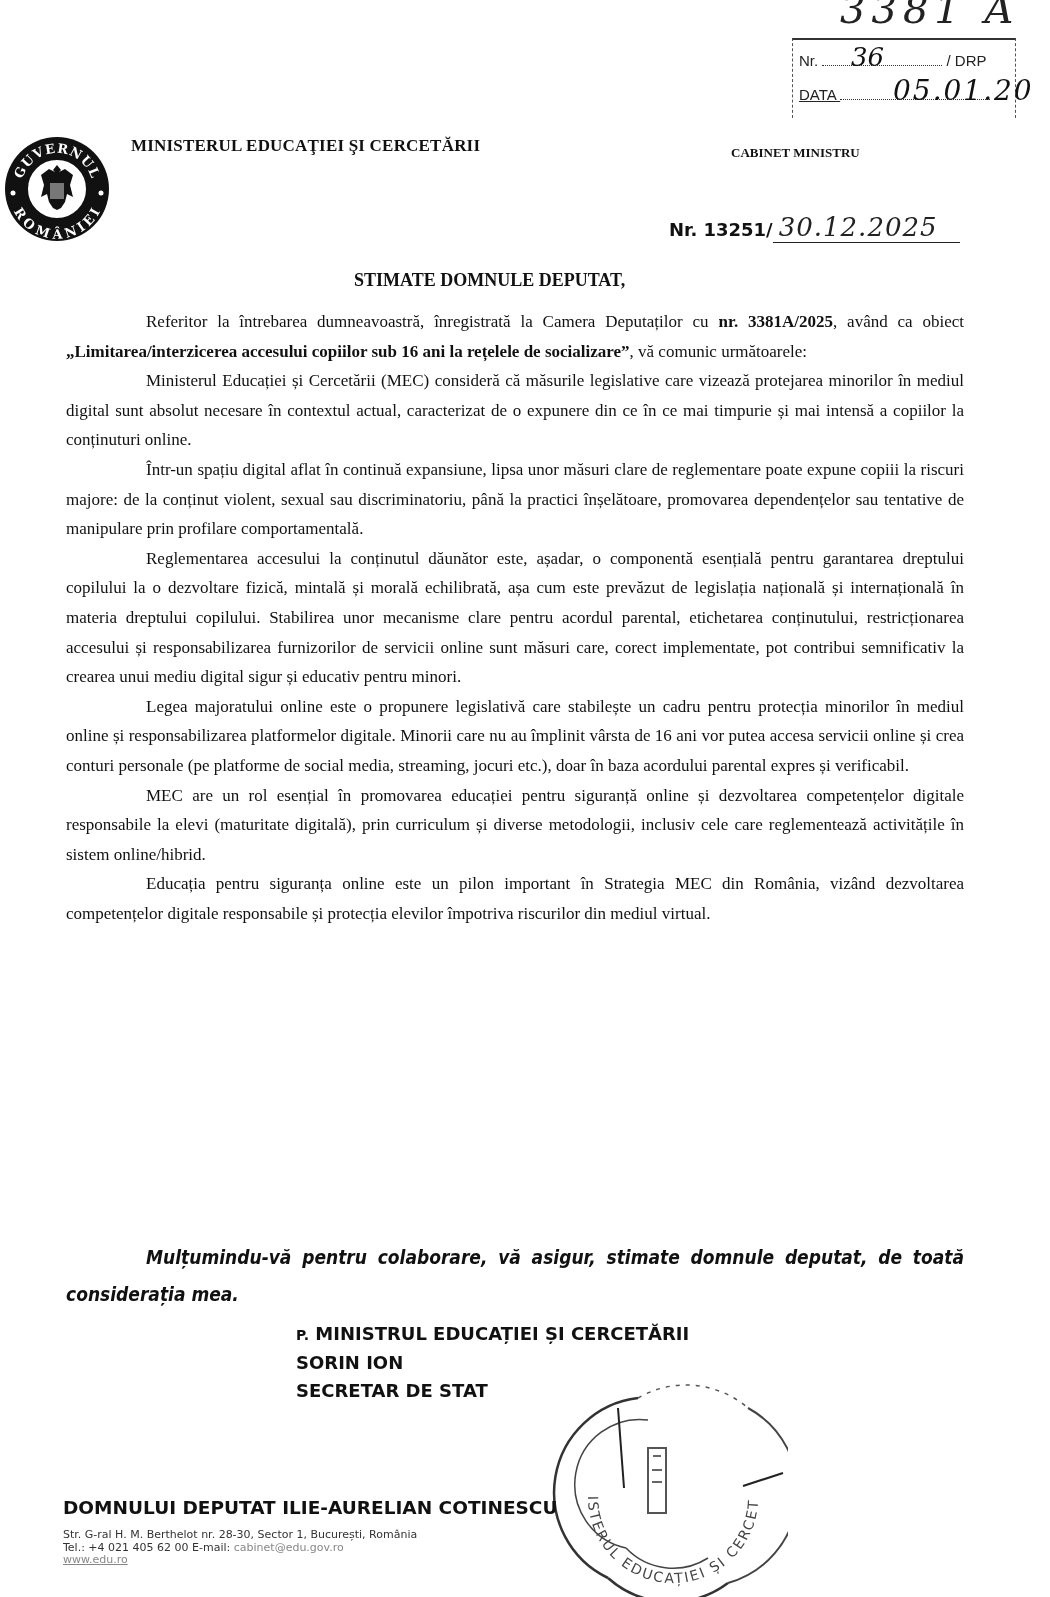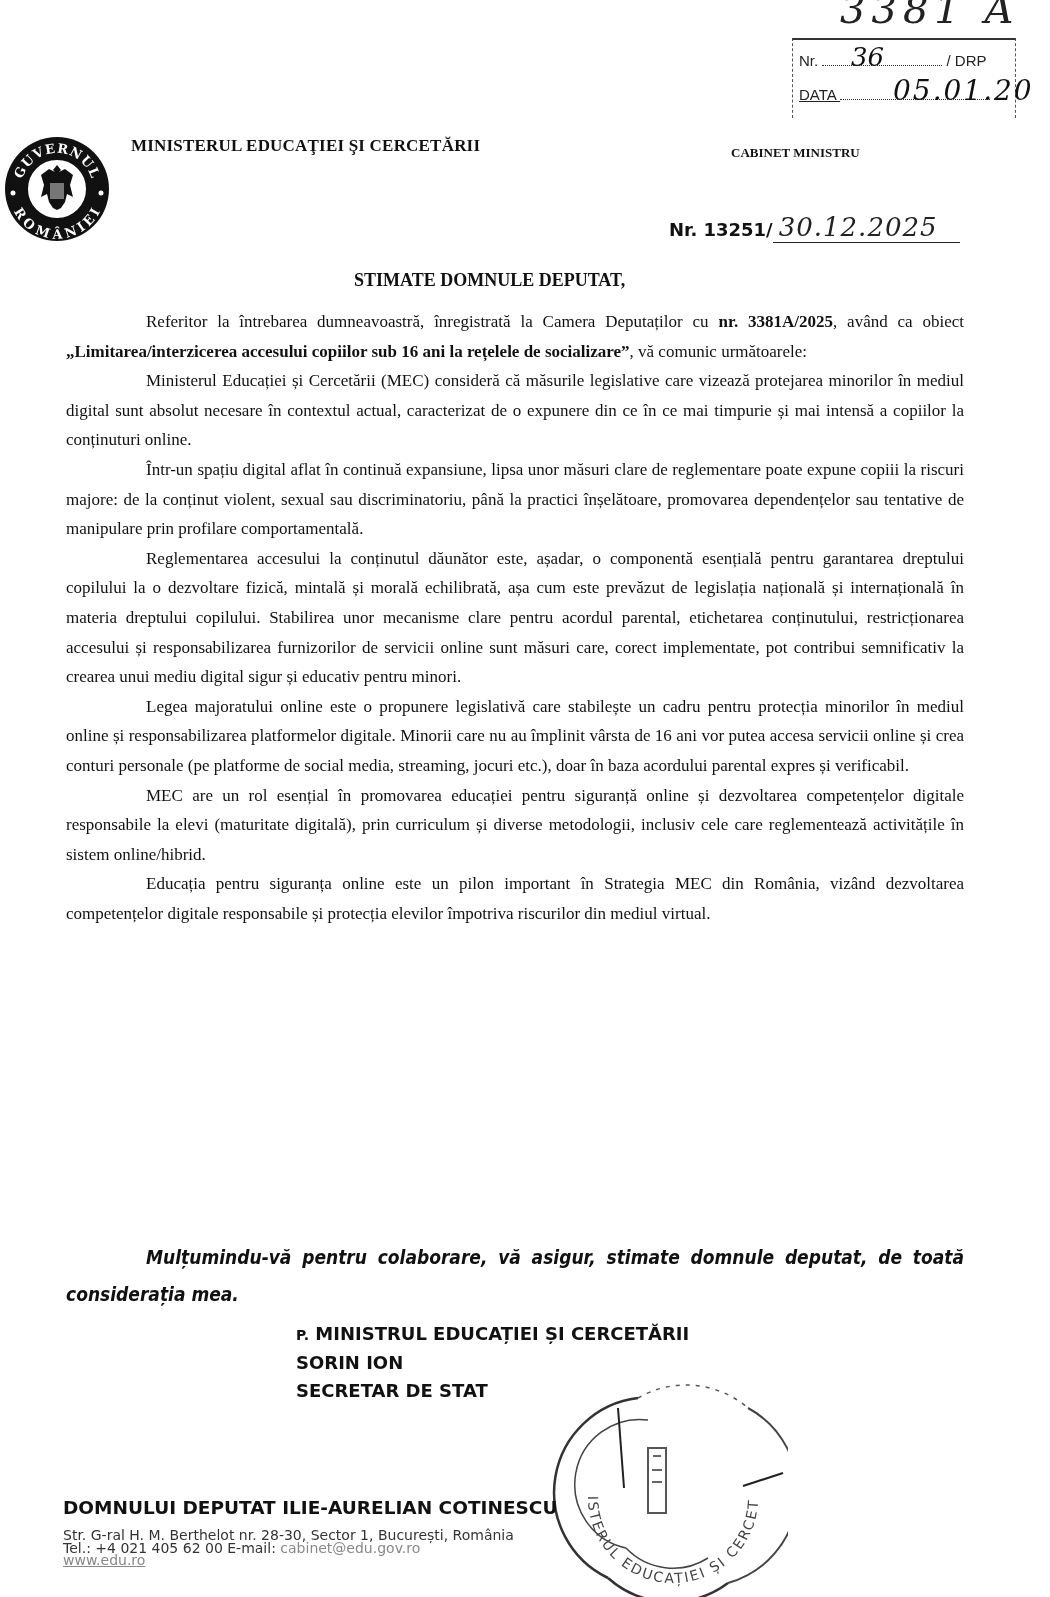--- a/index.html
+++ b/index.html
@@ -48,21 +48,21 @@
       left: 66px; top: 1239px; width: 898px;
       font-size: 19px; line-height: 37px; font-weight: bold; text-align: justify;
       font-stretch: condensed;
     }
     #closing p { margin: 0; text-indent: 80px; font-style: italic; }
 
     #signature { left: 296px; top: 1320px; width: 440px; text-align: left; font-size: 18px; font-weight: bold; line-height: 28px; }
     #signature .small-p { font-size: 14px; }
 
     #recipient { left: 63px; top: 1497px; font-size: 18.5px; font-weight: bold; }
-    #address { left: 63px; top: 1529px; font-size: 14px; line-height: 12.5px; color: #333; font-family: "DejaVu Sans", sans-serif; }
+    #address { left: 63px; top: 1529px; font-size: 11px; line-height: 12.5px; color: #333; font-family: "DejaVu Sans", sans-serif; }
     #address .faint { color: #888; }
 
     #seal { left: 548px; top: 1378px; width: 240px; height: 219px; }
   </style>
 </head>
 <body>
 
 <div id="hand-top" class="abs hand">3381 A</div>
 
 <div id="reg-stamp" class="abs">

